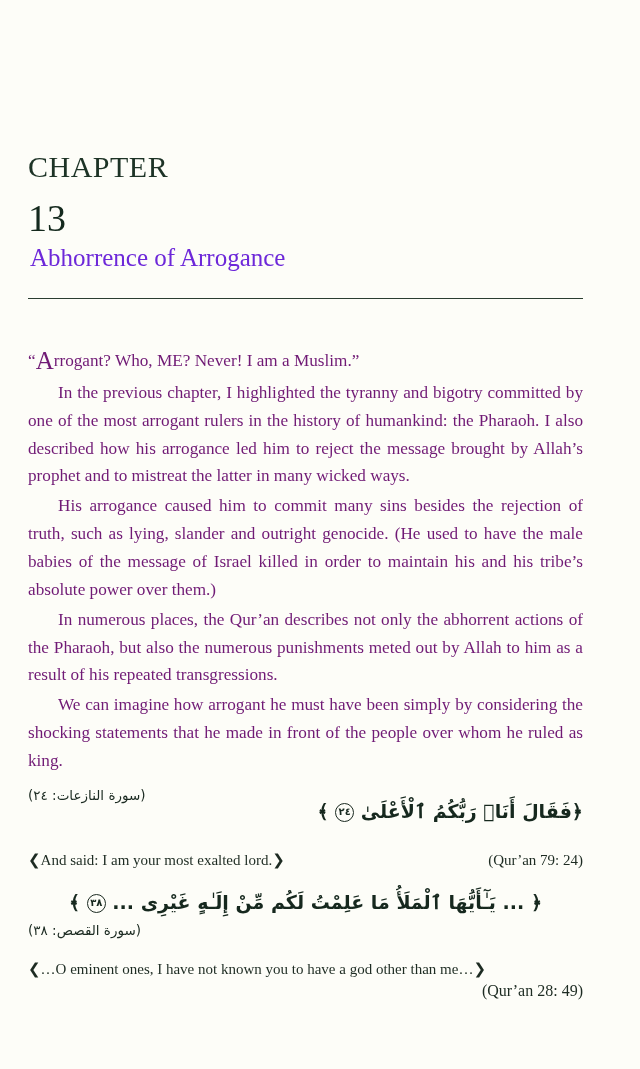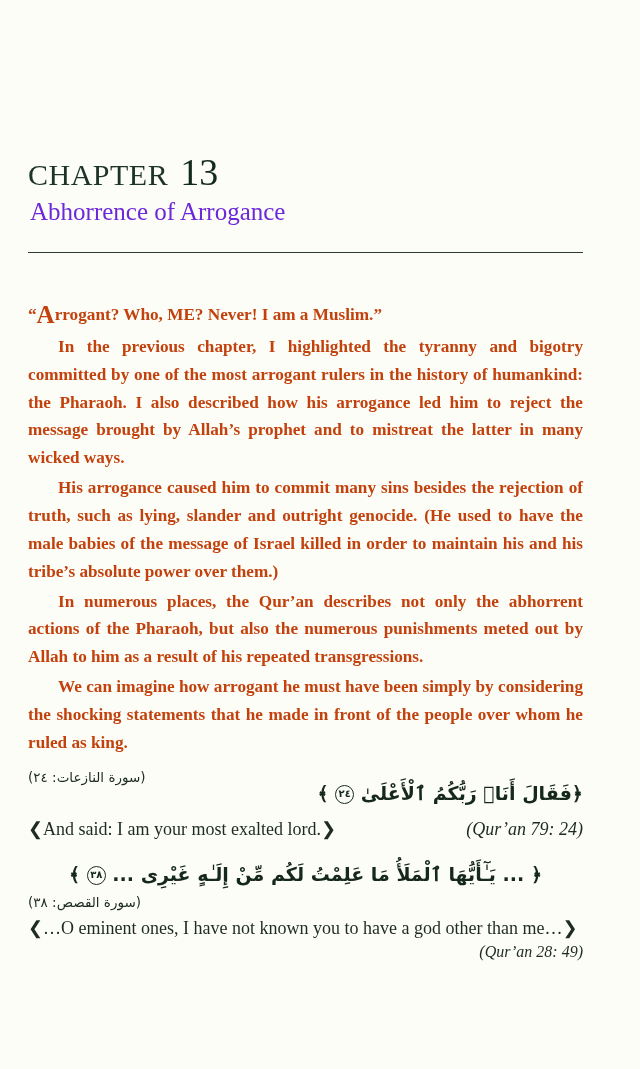--- a/index.html
+++ b/index.html
@@ -21,20 +21,21 @@
     position: absolute;
     left: 28px;
     top: 150px;
     width: 555px;
   }
   .chapter-head {
     display: flex;
     align-items: baseline;
     gap: 12px;
     margin: 0 0 4px 0;
+    flex-direction: column;
   }
   .chapter-word {
     font-size: 30px;
     letter-spacing: 0.5px;
     font-variant: small-caps;
     text-transform: uppercase;
     color: #1d3326;
   }
   .chapter-num {
     font-size: 38px;
@@ -55,22 +56,21 @@
   }
   .body-text {
     margin-top: 48px;
   }
   p.para {
     margin: 0 0 2px 0;
     font-size: 17.2px;
     line-height: 1.62;
     text-align: justify;
     text-indent: 30px;
-    color: #c2410c;
-    font-weight: bold;
+    color: #701a75;
   }
   p.first {
     text-indent: 0;
     margin-bottom: 4px;
   }
   .dropcap {
     font-size: 25px;
     line-height: 0.9;
     position: relative;
     top: 3px;
@@ -111,29 +111,28 @@
     text-align: center;
     font-size: 10px;
     font-family: "DejaVu Sans", sans-serif;
     vertical-align: middle;
   }
   .trans-row {
     display: flex;
     align-items: baseline;
     justify-content: space-between;
     gap: 12px;
-    font-size: 18px;
+    font-size: 15px;
     line-height: 1.55;
-    margin-top: 5px;
+    margin-top: 20px;
   }
   .trans-text {
     flex: 1 1 auto;
   }
   .trans-ref {
-    font-style: italic;
     white-space: nowrap;
     flex: 0 0 auto;
   }
   .ref-right {
     text-align: right;
   }
   .surah-left {
     text-align: left;
     margin-top: 2px;
   }

